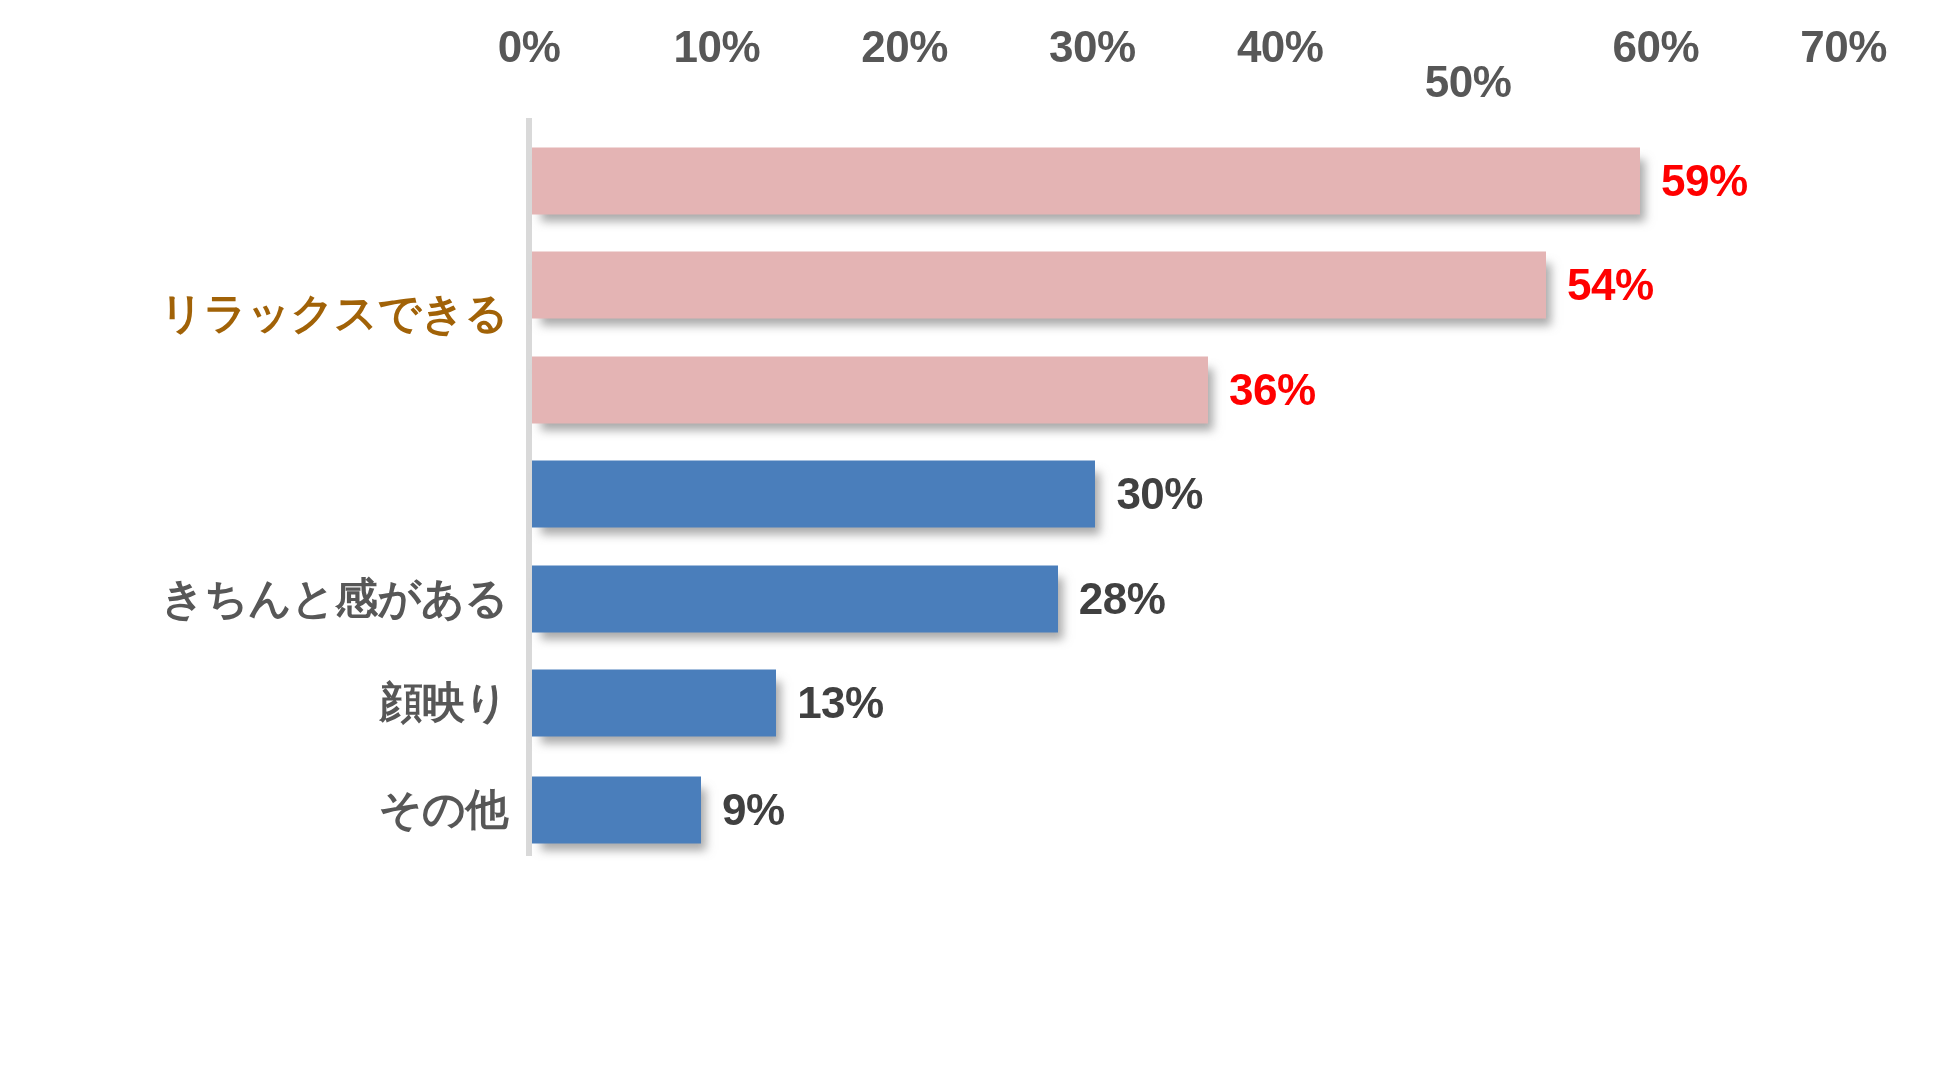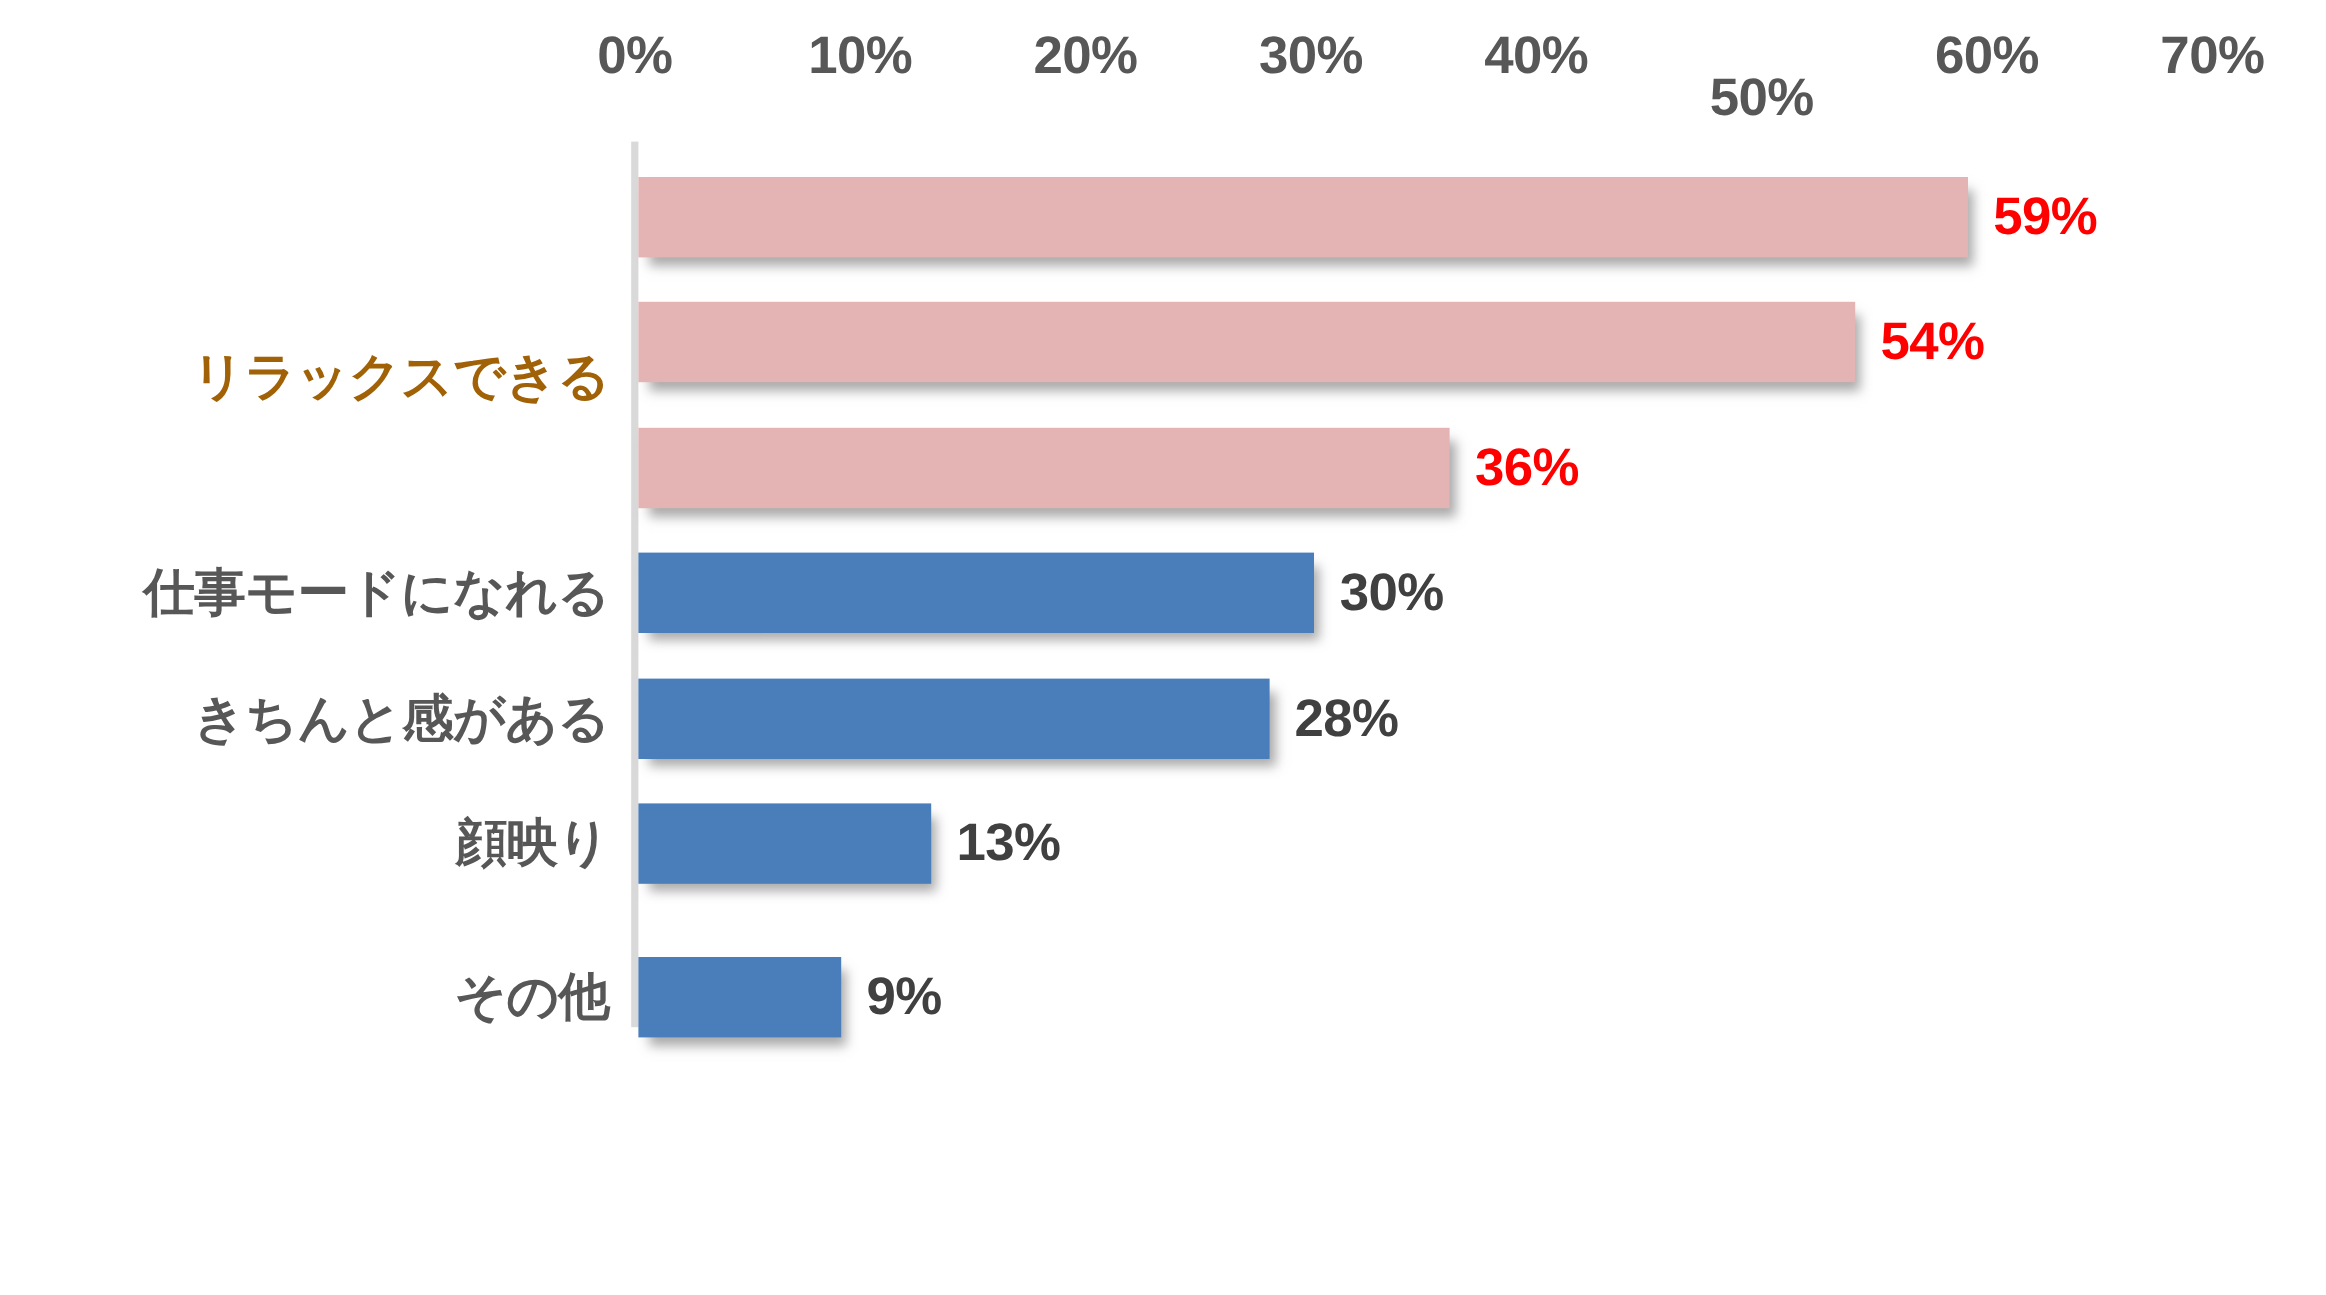--- a/index.html
+++ b/index.html
@@ -127,35 +127,34 @@
         <div class="bar-row" style="top: 114.5px;">
           <div class="cat-label" style="color: #a16207; margin-top: 29px;">リラックスできる</div>
           <div class="bar pink" style="width: 1014.12px; background: rgb(228, 180, 180);"></div>
           <div class="val-label red" style="left: 1567.12px; color: rgb(255, 0, 0);">54%</div>
         </div>
         <div class="bar-row" style="top: 219px;">
           <div class="bar pink" style="width: 676.08px; background: rgb(228, 180, 180);"></div>
           <div class="val-label red" style="left: 1229.08px; color: rgb(255, 0, 0);">36%</div>
         </div>
         <div class="bar-row" style="top: 323.5px;">
-          <div class="cat-label" style="color: rgb(87, 87, 87);">仕事モードになれる</div>
           <div class="bar blue" style="width: 563.4px; background: rgb(74, 126, 187);"></div>
           <div class="val-label gray" style="left: 1116.4px; color: rgb(64, 64, 64);">30%</div>
         </div>
         <div class="bar-row" style="top: 428px;">
           <div class="cat-label" style="color: rgb(87, 87, 87);">きちんと感がある</div>
           <div class="bar blue" style="width: 525.84px; background: rgb(74, 126, 187);"></div>
           <div class="val-label gray" style="left: 1078.84px; color: rgb(64, 64, 64);">28%</div>
         </div>
         <div class="bar-row" style="top: 532.5px;">
           <div class="cat-label" style="color: rgb(87, 87, 87);">顔映り</div>
           <div class="bar blue" style="width: 244.14px; background: rgb(74, 126, 187);"></div>
           <div class="val-label gray" style="left: 797.14px; color: #404040;">13%</div>
         </div>
-        <div class="bar-row" style="top: 660px;">
+        <div class="bar-row" style="top: 639px;">
           <div class="cat-label" style="color: rgb(87, 87, 87);">その他</div>
           <div class="bar blue" style="width: 169.02px; background: rgb(74, 126, 187);"></div>
           <div class="val-label gray" style="left: 722.02px; color: rgb(64, 64, 64);">9%</div>
         </div>
       </div>
   </div>
 
 </div>
 
 </body></html>

